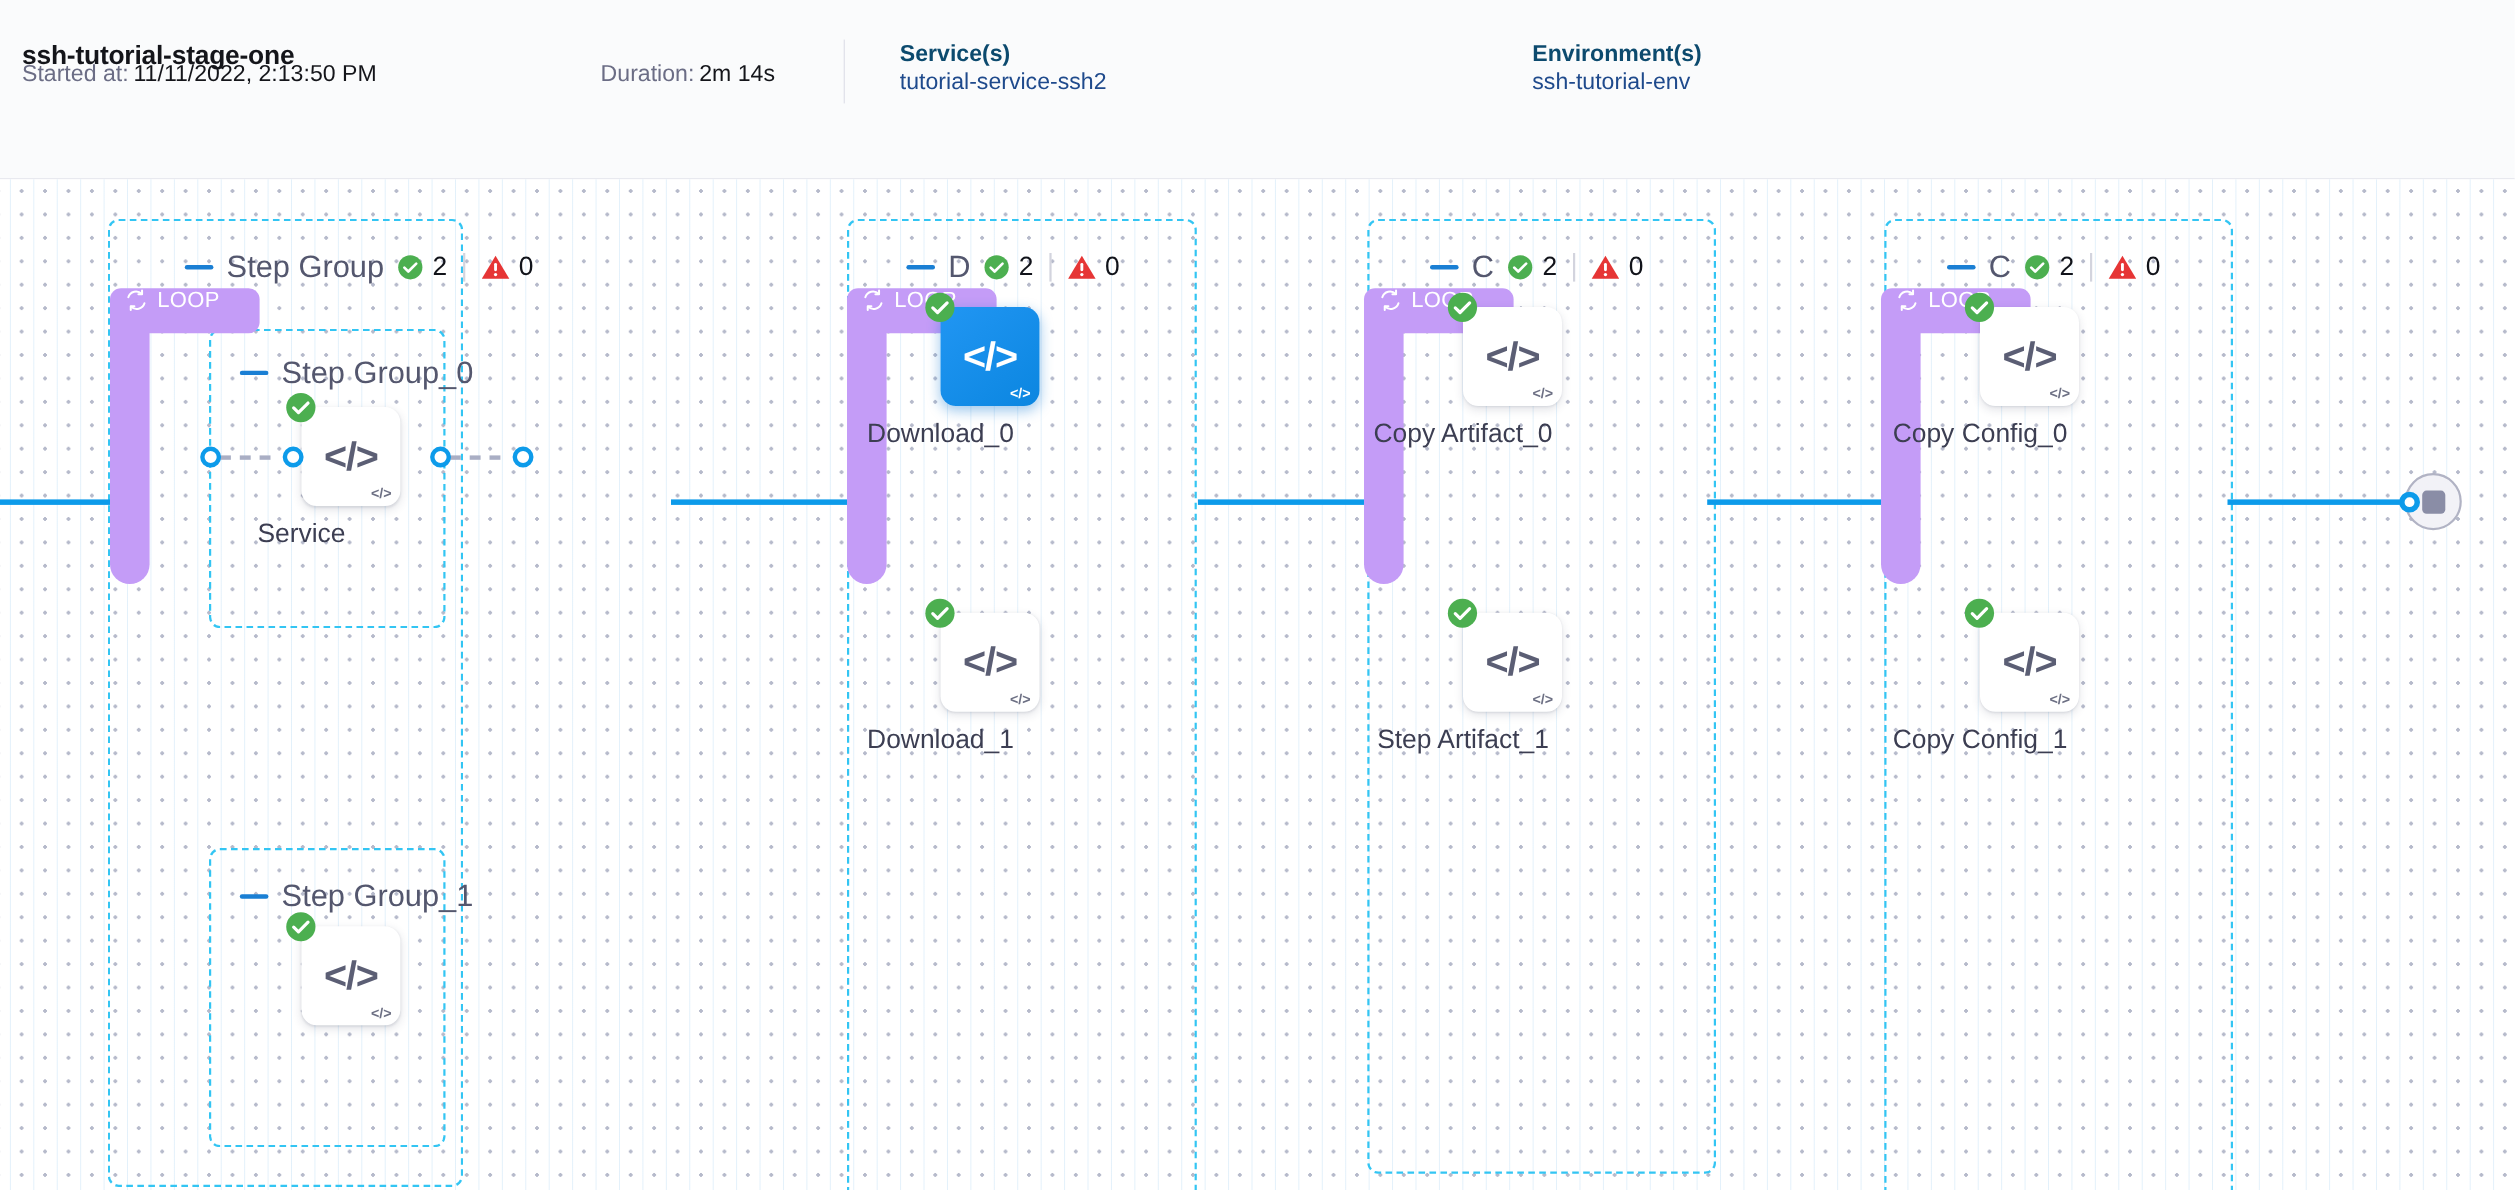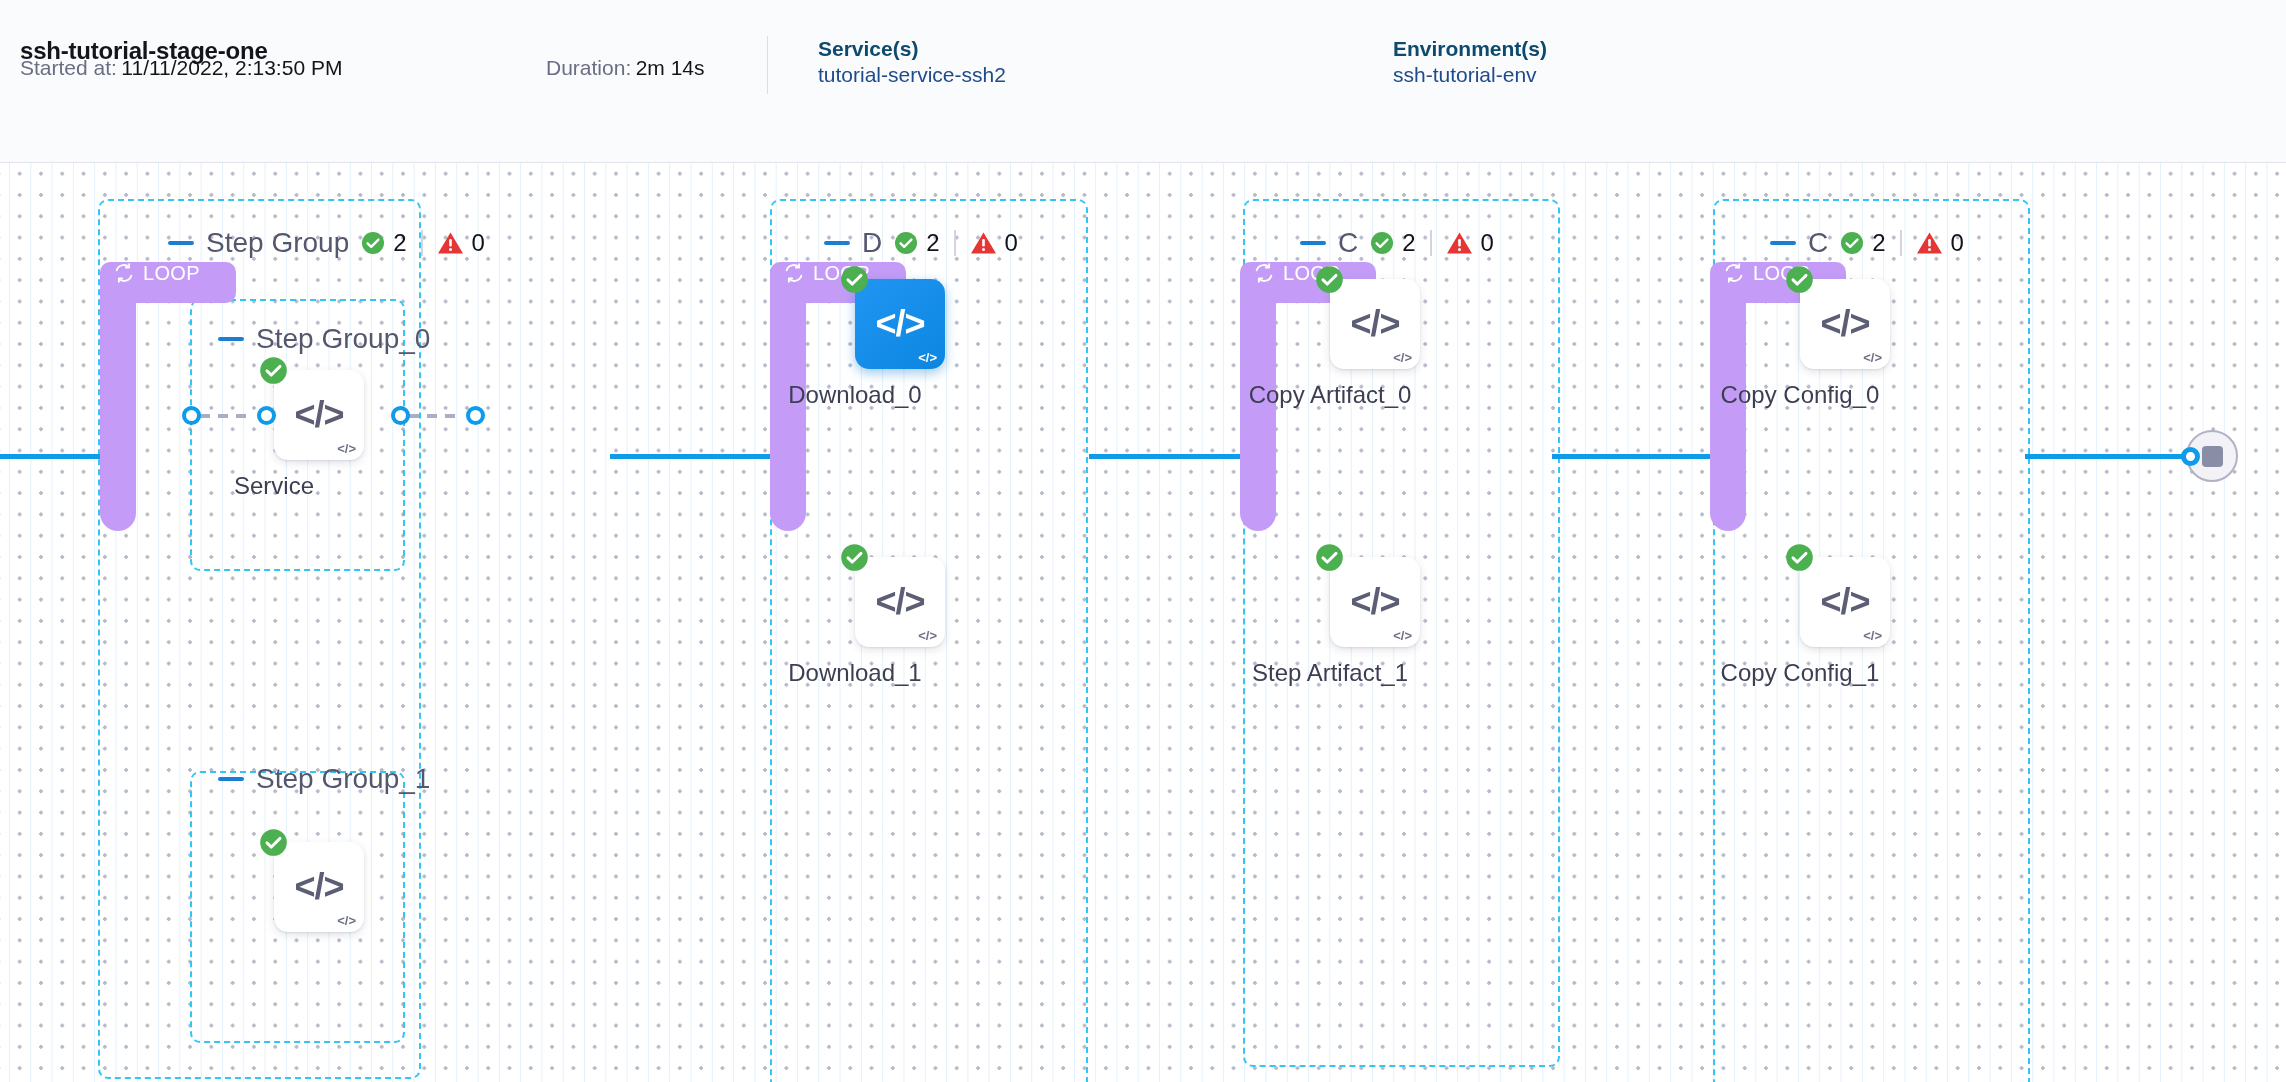--- a/index.html
+++ b/index.html
@@ -256,21 +256,21 @@
       <path d="M6.6 12.3l3.6 3.5 7.2-7.2" fill="none" stroke="#fff" stroke-width="2.4" stroke-linecap="round" stroke-linejoin="round"></path>
     </svg>
     <div class="node-label">Service</div>
   </div>
 
   <div class="port" style="left:391px; top:243px;"></div>
   <div class="dash-link" style="left:409px; top:251px; width:48px;"></div>
   <div class="port" style="left:466px; top:243px;"></div>
 
   <div class="group-box inner" style="left:190px; top:608px; width:215px; height:272px;"></div>
-  <div class="group-head" style="left:218px; top:600px;">
+  <div class="group-head" style="left:218px; top:636px;">
     <span class="collapse-dash"></span>
     <span class="group-name">Step Group_1</span>
   </div>
   <div class="node" style="left:274px; top:679px;">
     <div class="node-card">
       <span class="code-glyph">&lt;/&gt;</span>
       <span class="corner-glyph">&lt;/&gt;</span>
     </div>
     <svg class="node-status" viewBox="0 0 24 24">
       <circle cx="12" cy="12" r="11" fill="#4caf50"></circle>

